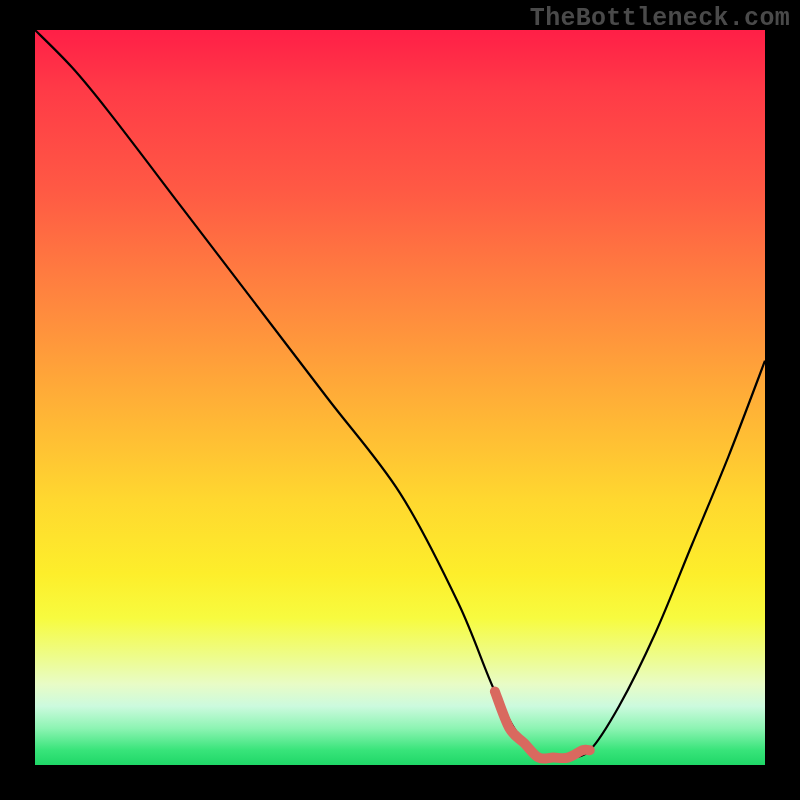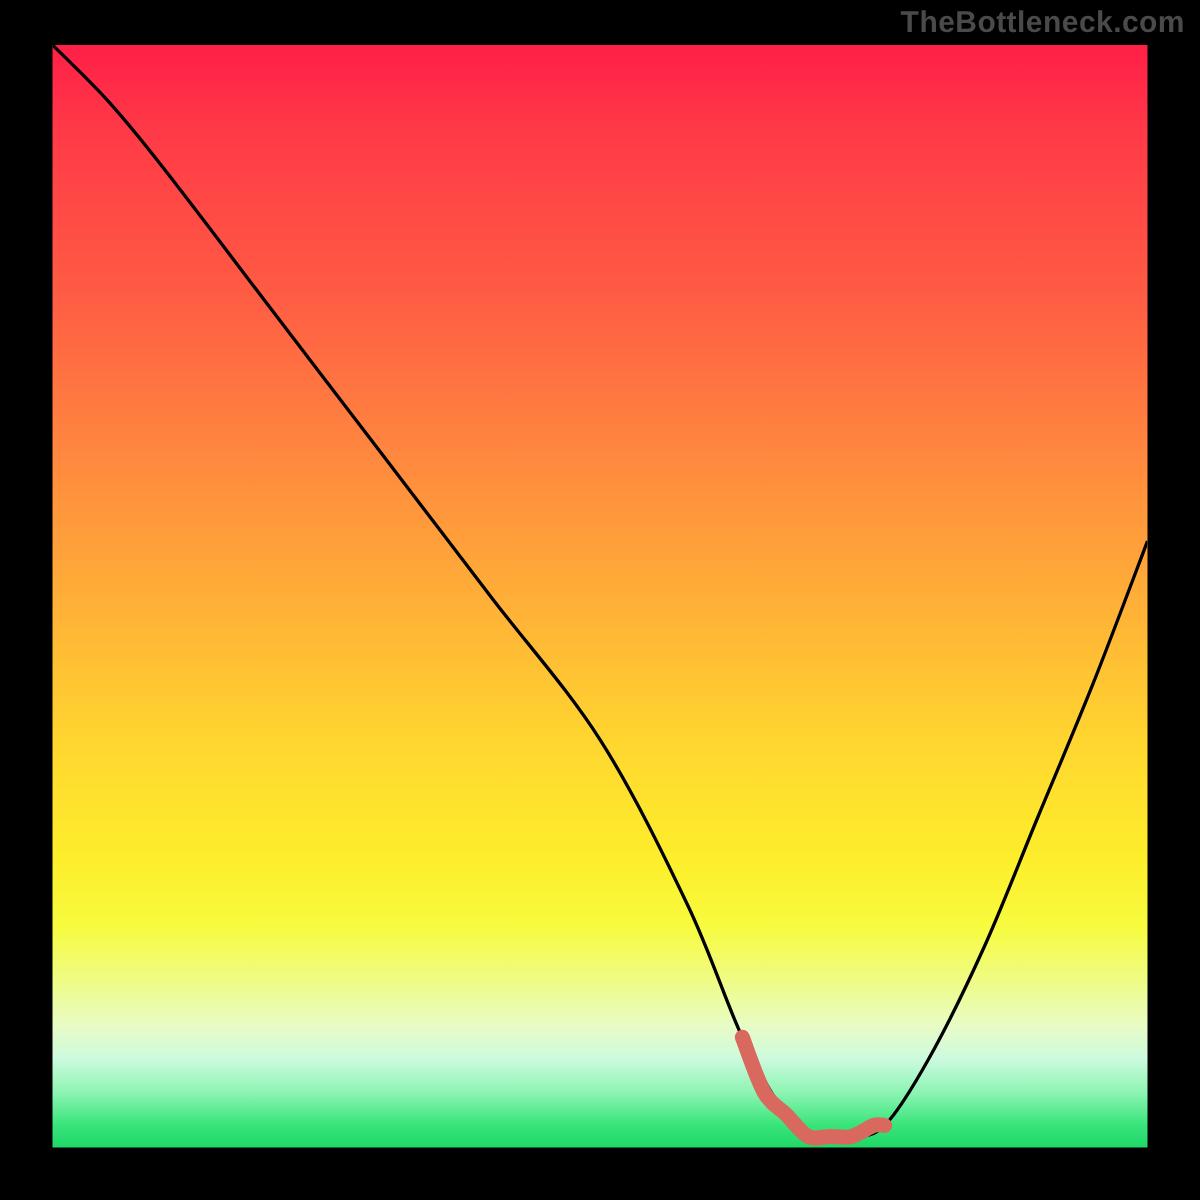--- a/index.html
+++ b/index.html
@@ -15,24 +15,25 @@
     position: relative;
     width: 800px;
     height: 800px;
     background: #000;
   }
   .watermark {
     position: absolute;
     top: 4px;
     right: 10px;
     color: #4a4a4a;
-    font-size: 20px;
+    font-size: 25px;
     font-weight: 600;
     letter-spacing: 0.3px;
     z-index: 50;
+    font-family: Liberation Mono, monospace;
   }
   
   .plot {
     position: absolute;
     left: 35px;
     top: 30px;
     width: 730px;
     height: 735px;
     
     background: linear-gradient(

